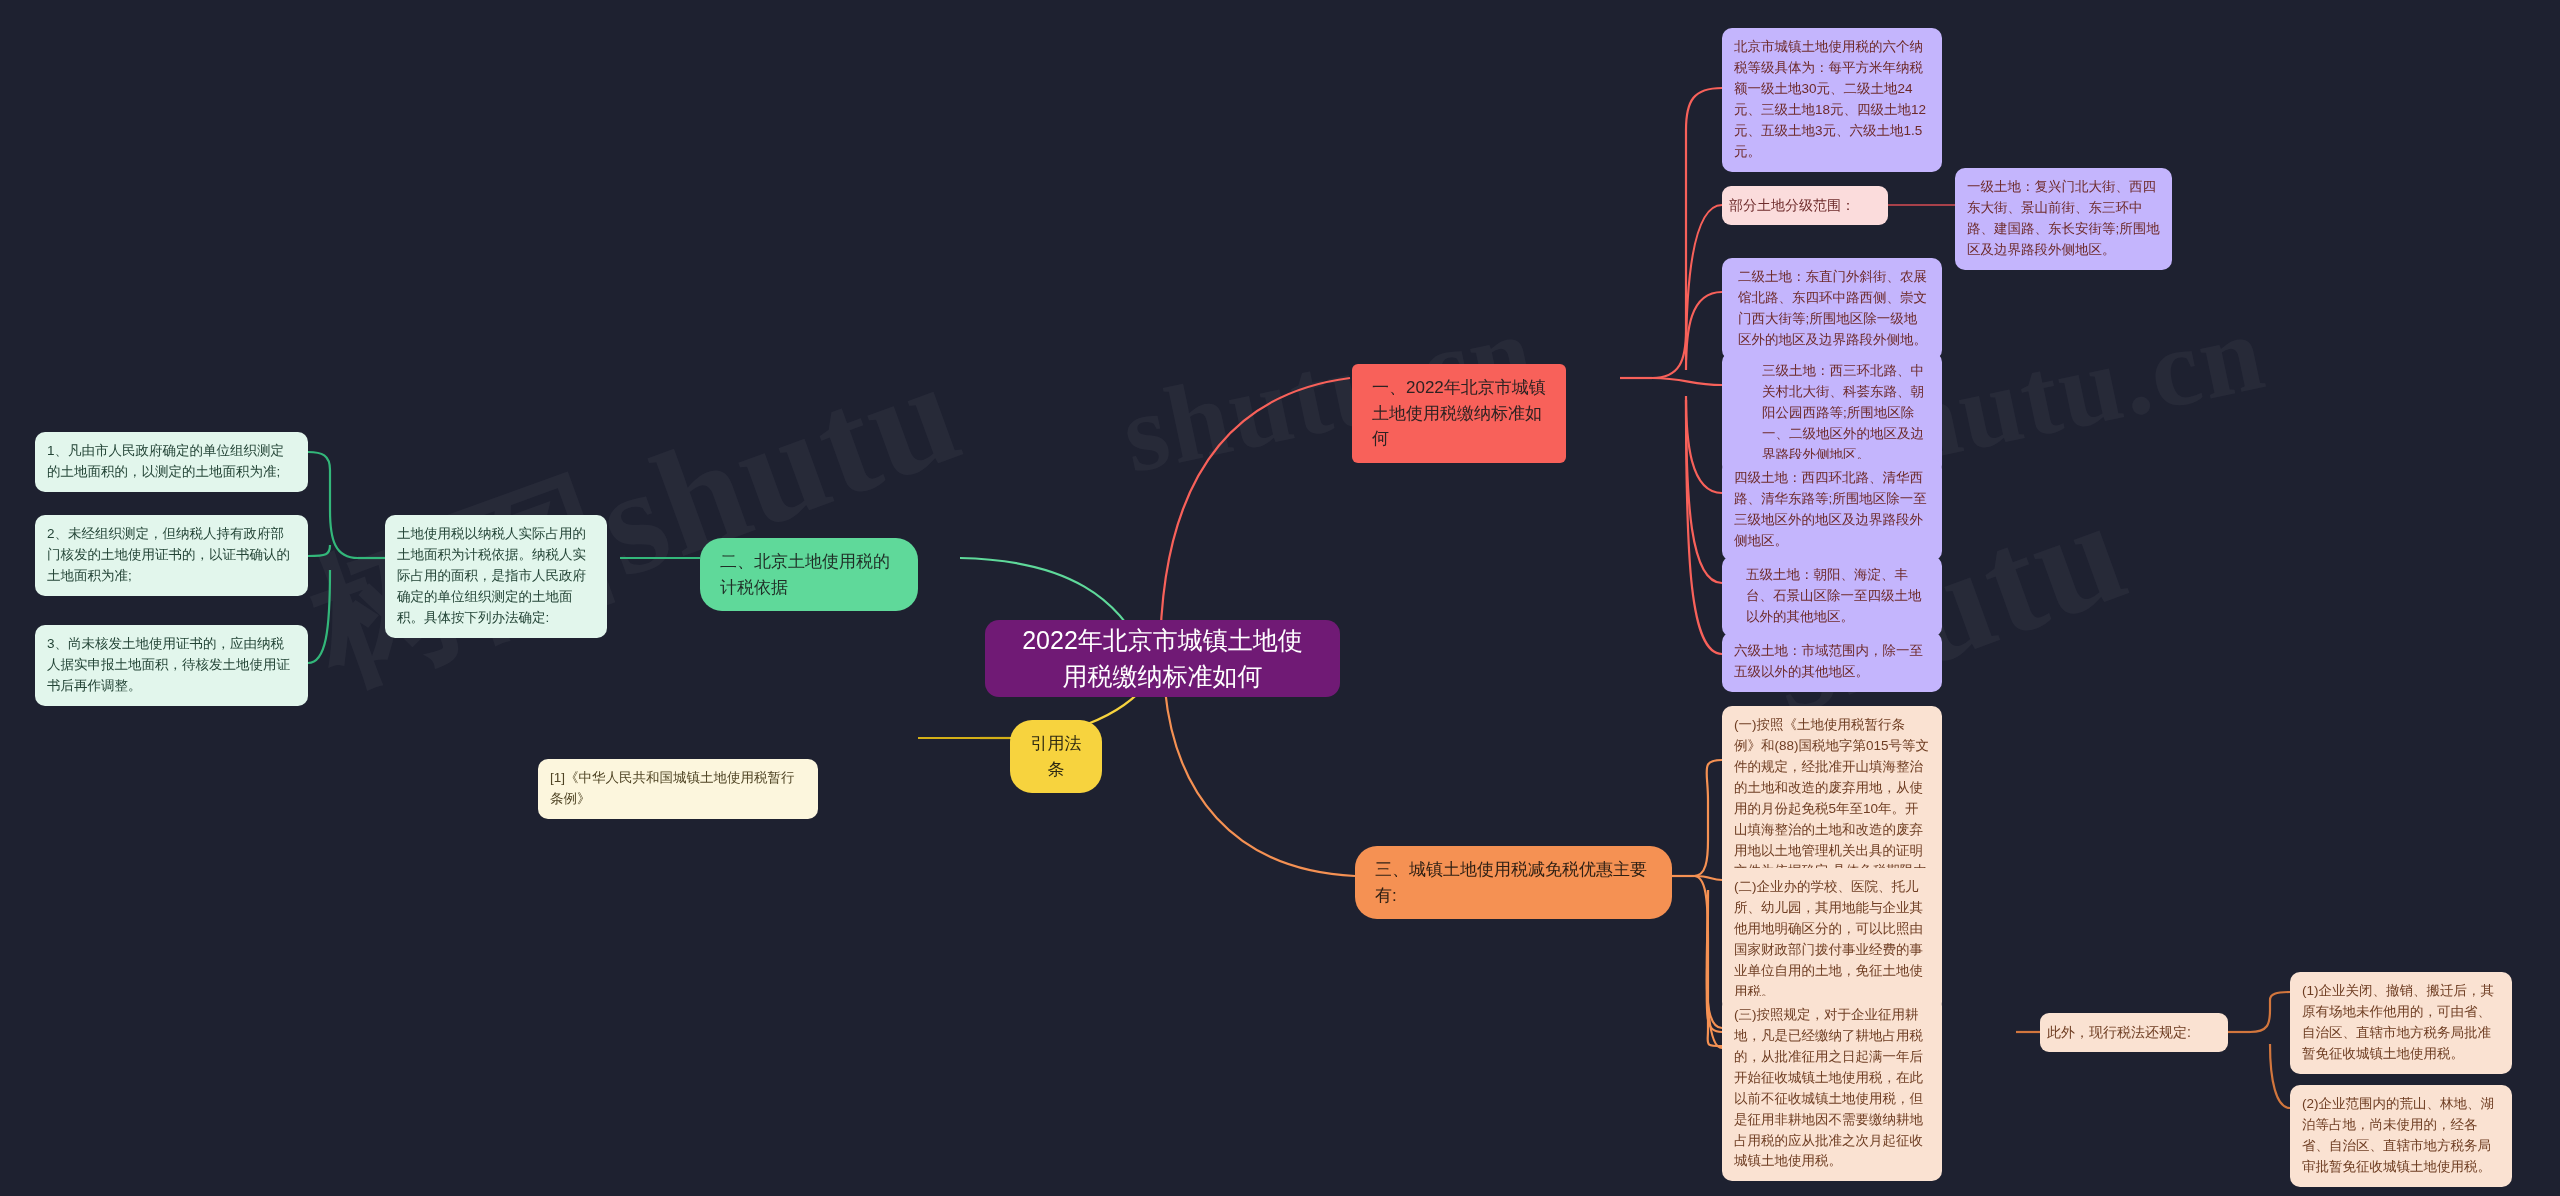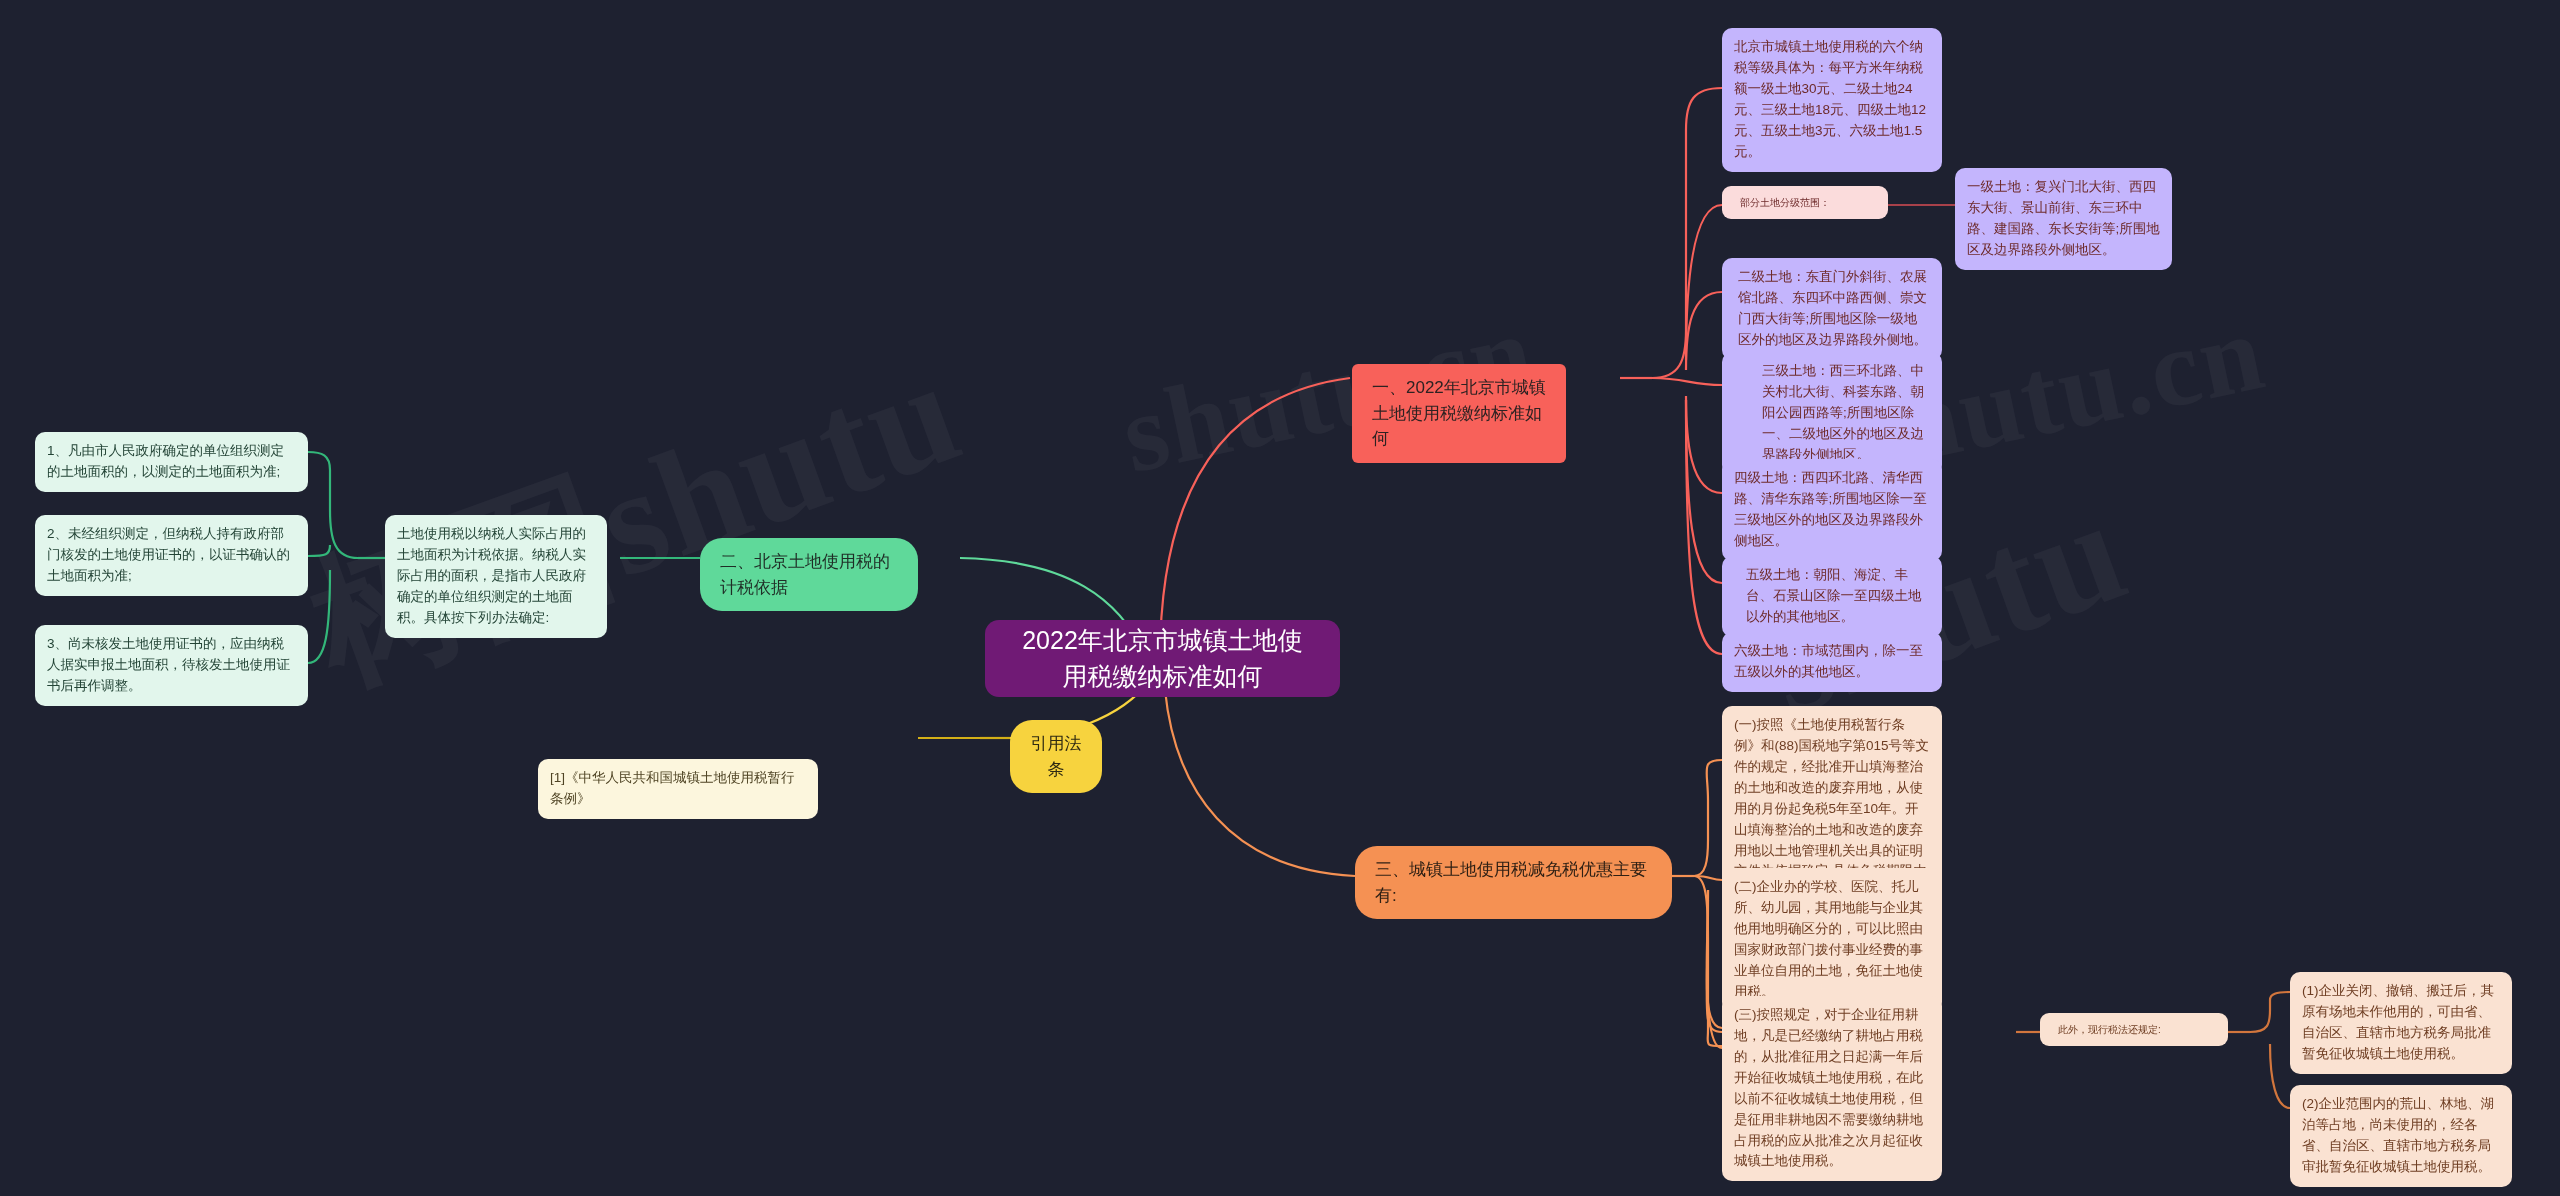--- a/index.html
+++ b/index.html
@@ -72,22 +72,22 @@
     color: #2b2b2b;
   }
   .branch-red    { background: #f8615a; color: #2d2222; }
   .branch-green  { background: #5fd99a; color: #1f2d26; }
   .branch-yellow { background: #f7d33e; color: #2f2a12; }
   .branch-orange { background: #f59153; color: #2f2014; }
 
   
   .label-box {
     border-radius: 9px;
-    font-size: 10px;
-    padding: 9px 18px;
+    font-size: 14px;
+    padding: 9px 7px;
   }
   .tint-red    { background: #fbdcdc; color: #6d2a2a; }
   .tint-orange { background: #fae2d2; color: #6e3d22; }
 
   
   .leaf {
     border-radius: 10px;
     font-size: 13.5px;
     padding: 9px 12px;
     line-height: 1.55;

